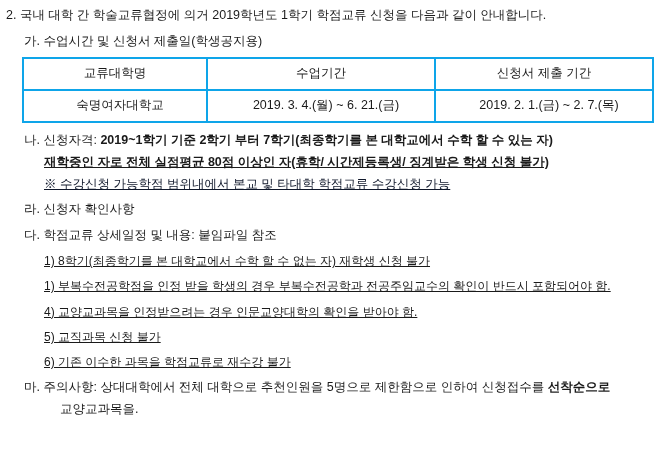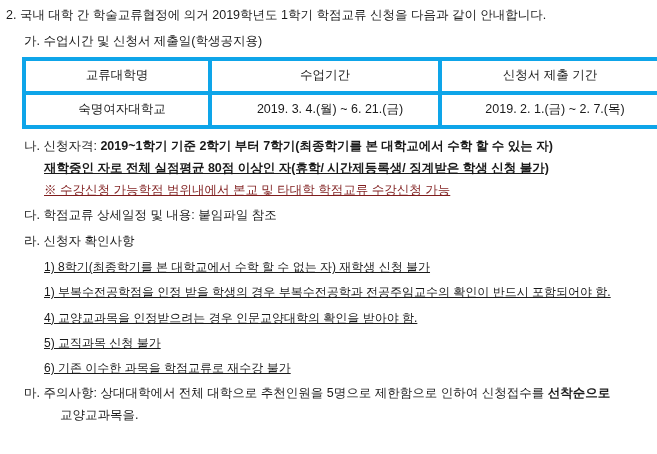--- a/index.html
+++ b/index.html
@@ -24,34 +24,34 @@
   }
   .line {
     line-height: 1.35;
     white-space: nowrap;
   }
   .lvl0 { margin-left: 6px; }
   .lvl1 { margin-left: 24px; }
   .lvl2 { margin-left: 44px; text-decoration: underline; }
   .indent-cont { margin-left: 60px; }
   .b { font-weight: bold; }
-  .note { color: #7f1d1d; }
+  .note { color: #0f172a; }
   .t-row0 { margin-top: 7px; }
   .t-row { margin-top: 9px; }
   .t-row-tight { margin-top: 5px; }
   .small { font-size: 12px; }
 
   table.grid {
     border-collapse: collapse;
     margin: 7px 0 0 22px;
     width: 612px;
     table-layout: fixed;
   }
   table.grid th, table.grid td {
-    border: 4px solid #0ea5e9;
+    border: 2px solid #0ea5e9;
     text-align: center;
     font-size: 12.5px;
     padding: 5px 2px;
     font-weight: normal;
   }
   table.grid th { height: 20px; }
   table.grid td { height: 20px; padding-left: 12px; }
   .col1 { width: 178px; }
   .col2 { width: 222px; }
   .col3 { width: 212px; }
@@ -83,23 +83,23 @@
   </table>
 
   <div class="line lvl1 t-row">
     <span>나. 신청자격: </span><span class="b">2019~1학기 기준 2학기 부터 7학기(최종학기를 본 대학교에서 수학 할 수 있는 자)</span>
   </div>
 
   <div class="line lvl2 t-row-tight b">재학중인 자로 전체 실점평균 80점 이상인 자(휴학/ 시간제등록생/ 징계받은 학생 신청 불가)</div>
 
   <div class="line lvl2 t-row-tight note">※ 수강신청 가능학점 범위내에서 본교 및 타대학 학점교류 수강신청 가능</div>
 
+  <div class="line lvl1 t-row">라. 신청자 확인사항</div>
+
   <div class="line lvl1 t-row">다. 학점교류 상세일정 및 내용: 붙임파일 참조</div>
-
-  <div class="line lvl1 t-row">라. 신청자 확인사항</div>
 
   <div class="line lvl2 t-row small">1) 8학기(최종학기를 본 대학교에서 수학 할 수 없는 자) 재학생 신청 불가</div>
   <div class="line lvl2 t-row small">1) 부복수전공학점을 인정 받을 학생의 경우 부복수전공학과 전공주임교수의 확인이 반드시 포함되어야 함.</div>
   <div class="line lvl2 t-row small">4) 교양교과목을 인정받으려는 경우 인문교양대학의 확인을 받아야 함.</div>
   <div class="line lvl2 t-row small">5) 교직과목 신청 불가</div>
   <div class="line lvl2 t-row small">6) 기존 이수한 과목을 학점교류로 재수강 불가</div>
 
   <div class="line lvl1 t-row">
     <span>마. 주의사항: 상대대학에서 전체 대학으로 추천인원을 5명으로 제한함으로 인하여 신청접수를 </span><span class="b">선착순으로</span>
   </div>

